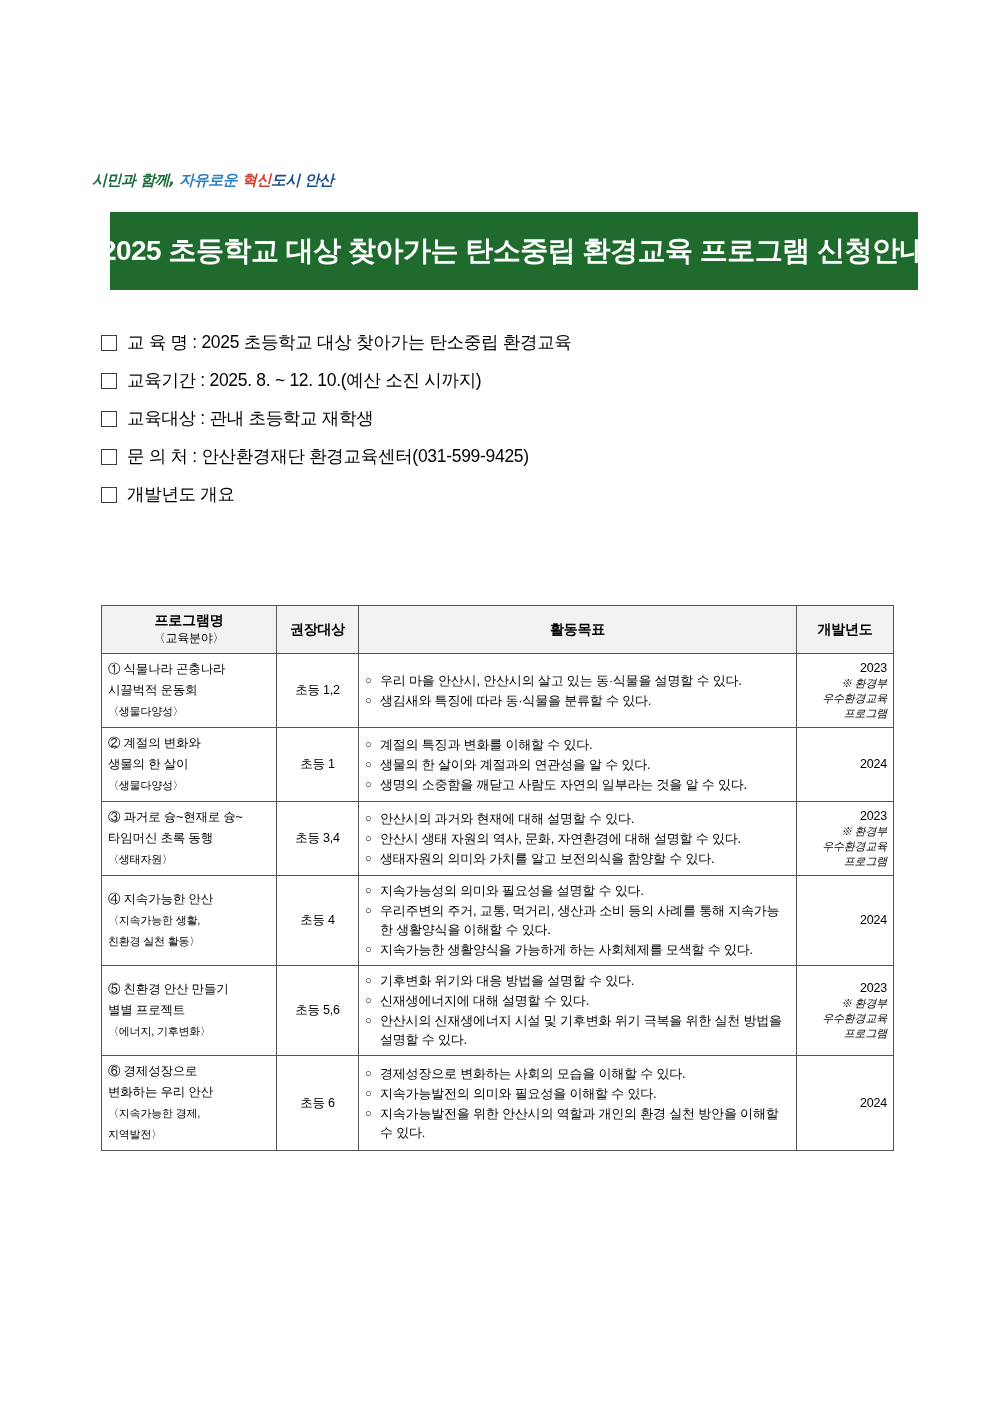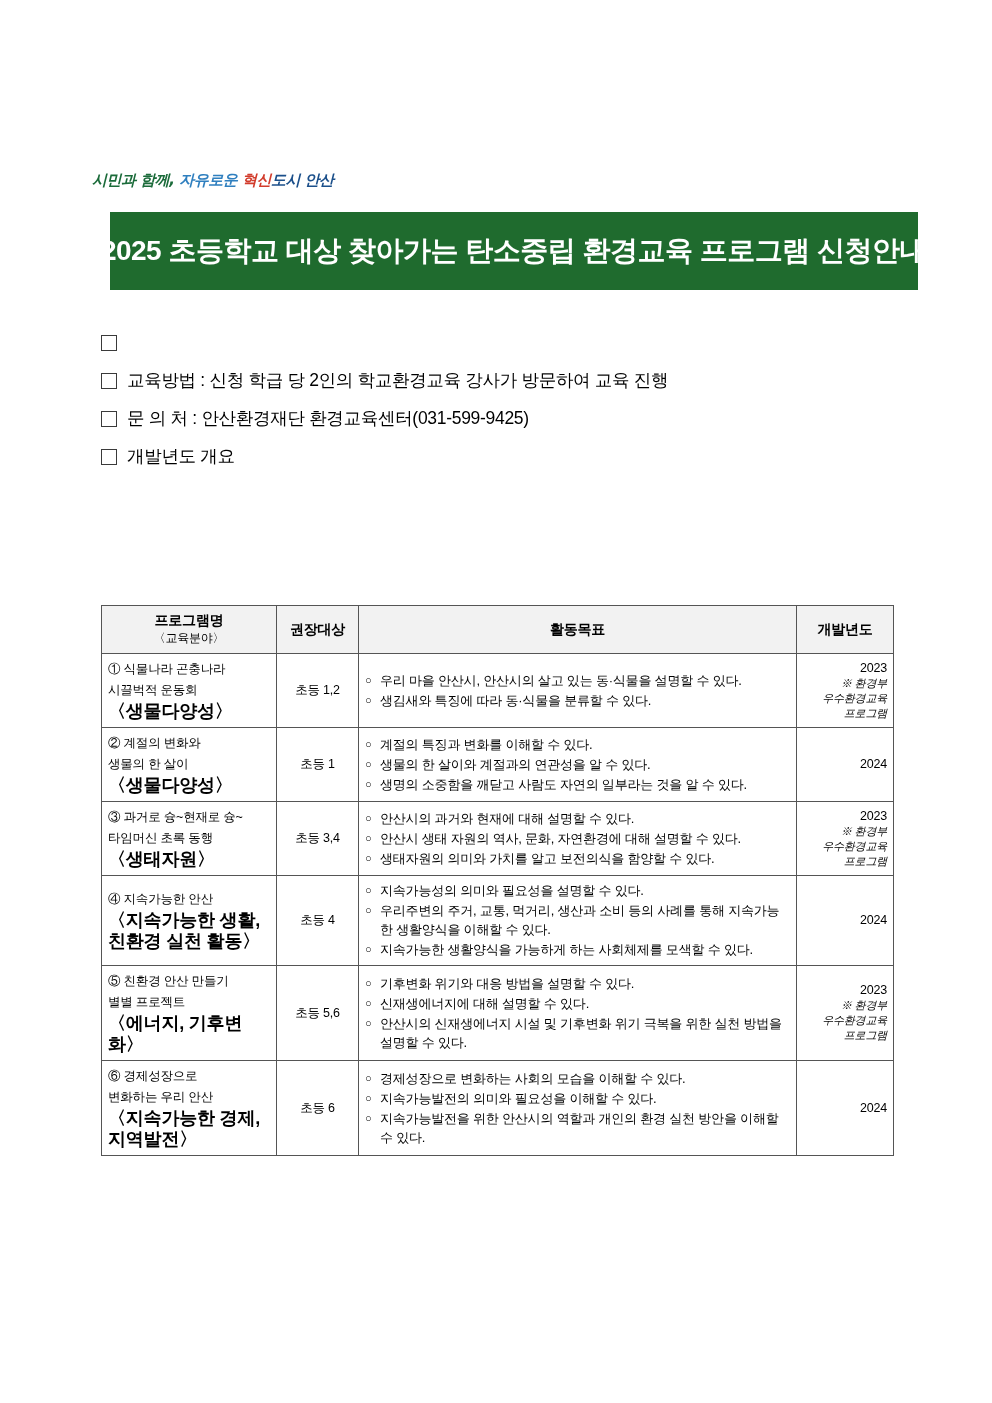--- a/index.html
+++ b/index.html
@@ -127,22 +127,21 @@
   .col-target { width: 82px; }
   .col-goal   { width: 438px; }
   .col-year   { width: 97px; }
 
   .cell-name {
     text-align: left;
     line-height: 21px;
     font-size: 14px;
   }
   .cell-name .sub {
-    font-size: 18px;
-    font-weight: bold;
+    font-size: 11px;
   }
   .cell-target {
     text-align: center;
     font-size: 13.5px;
   }
   .cell-year {
     text-align: right;
     font-size: 12px;
     line-height: 15px;
     padding-left: 8px;
@@ -184,24 +183,29 @@
     </div>
   </div>
 
   <div class="title-band">
     <span class="title-text">2025 초등학교 대상 찾아가는 탄소중립 환경교육 프로그램 신청안내</span>
   </div>
 
   <div class="bullets">
     <div class="bullet-row">
       <span class="checkbox"></span>
-    </div>
-    <div class="bullet-row">
-      <span class="checkbox"></span>
-      <span class="bullet-text">교육방법 : 신청 학급 당 2인의 학교환경교육 강사가 방문하여 교육 진행</span>
+      <span class="bullet-text">교 육 명 : 2025 초등학교 대상 찾아가는 탄소중립 환경교육</span>
+    </div>
+    <div class="bullet-row">
+      <span class="checkbox"></span>
+      <span class="bullet-text">교육기간 : 2025. 8. ~ 12. 10.(예산 소진 시까지)</span>
+    </div>
+    <div class="bullet-row">
+      <span class="checkbox"></span>
+      <span class="bullet-text">교육대상 : 관내 초등학교 재학생</span>
     </div>
     <div class="bullet-row">
       <span class="checkbox"></span>
       <span class="bullet-text">문 의 처 : 안산환경재단 환경교육센터(031-599-9425)</span>
     </div>
     <div class="bullet-row">
       <span class="checkbox"></span>
       <span class="bullet-text">개발년도 개요</span>
     </div>
   </div>

